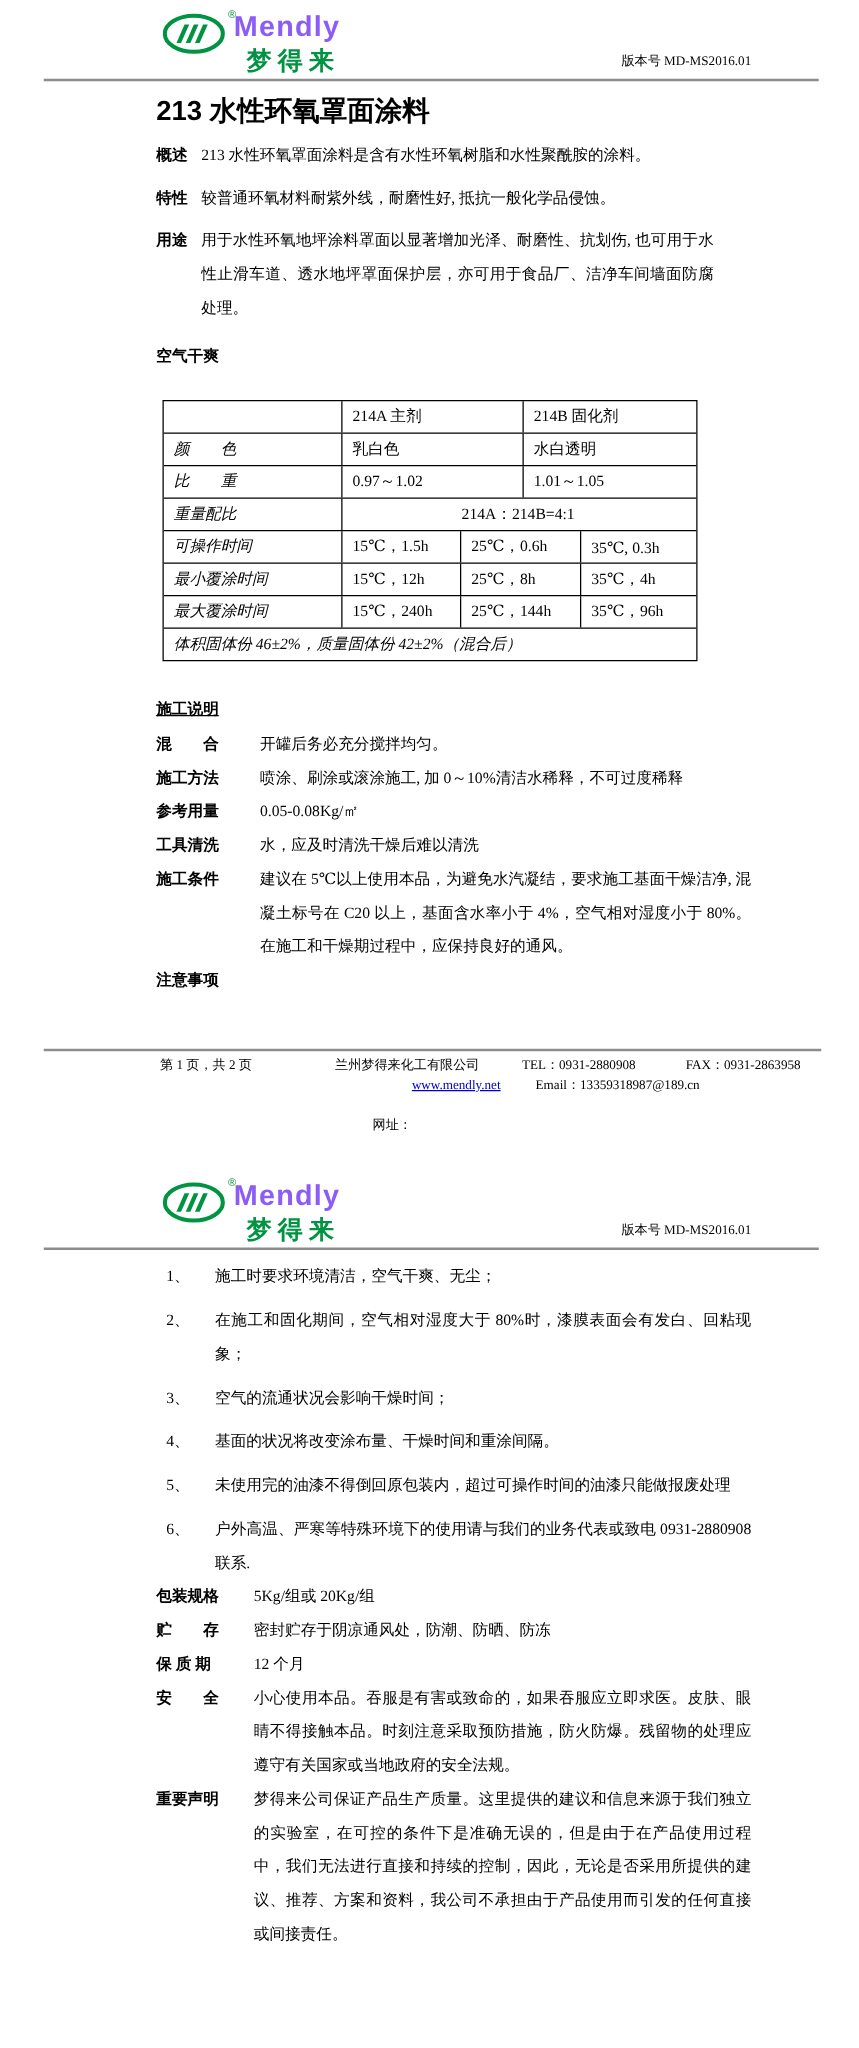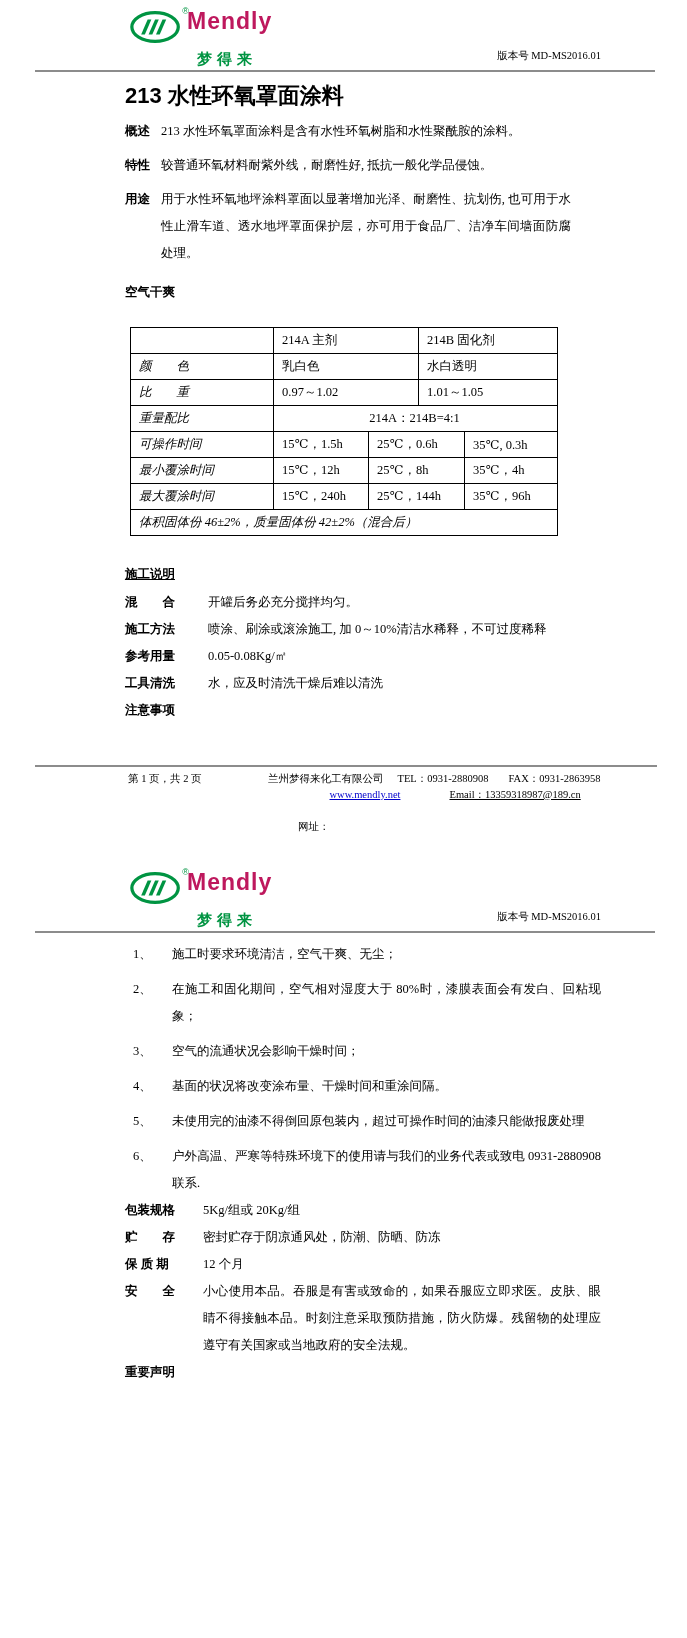--- a/index.html
+++ b/index.html
@@ -13,22 +13,22 @@
     font-size: 12.5px;
   }
   .page { position: relative; }
 
   
   .hdr { display: flex; justify-content: space-between; align-items: flex-end; padding: 10px 86px 3px 130px; }
   .logo { display: flex; align-items: flex-start; gap: 5px; }
   .emblem-wrap { position: relative; }
   .reg-mark { position: absolute; top: -4px; right: -7px; font-size: 9px; color: #009442; font-family: "Liberation Sans", sans-serif; }
   .logo-texts { display: flex; flex-direction: column; line-height: 1; }
-  .brand-en { font-family: "Liberation Sans", sans-serif; font-weight: bold; font-size: 23px; color: #be185d; letter-spacing: 1px; }
-  .brand-cn { font-family: "Liberation Sans", sans-serif; font-weight: bold; font-size: 15px; color: #009442; margin-top: 18px; letter-spacing: 5px; padding-left: 10px; }
+  .brand-en { font-family: "Liberation Sans", sans-serif; font-weight: bold; font-size: 23px; color: #8b5cf6; letter-spacing: 1px; }
+  .brand-cn { font-family: "Liberation Sans", sans-serif; font-weight: bold; font-size: 20px; color: #009442; margin-top: 6px; letter-spacing: 5px; padding-left: 10px; text-align: right; }
   .version { font-size: 10.5px; padding-bottom: 3px; }
   .hrule { height: 2px; background: #8c8c8c; margin: 1px 32px 0 35px; }
 
   
   .title { margin: 9px 86px 2px 125px; font-size: 22px; font-weight: bold; font-family: "Liberation Sans", sans-serif; }
   .sec { display: flex; margin: 7px 116px 0 125px; line-height: 27px; font-family: Liberation Serif, serif; }
   .sec-label { width: 36px; flex: none; font-weight: bold; }
   .sec-text { flex: 1; text-align: justify; }
   .h-bold { margin: 17px 0 0 125px; font-weight: bold; }
 
@@ -50,26 +50,26 @@
   .crow { display: flex; margin: 0 86px 0 125px; line-height: 27px; }
   .crow-label { width: 83px; flex: none; font-weight: bold; }
   .crow-text { flex: 1; text-align: justify; }
 
   
   .spacer-p1 { height: 46px; }
   .frule { height: 2px; background: #8c8c8c; margin: 0 30px 0 35px; }
   .footer { display: flex; margin: 4px 28px 0 128px; font-size: 10.5px; line-height: 16px; }
   .f-page { width: 140px; flex: none; }
   .f-block { flex: 1; }
-  .f-line1 { display: flex; }
+  .f-line1 { display: flex; gap: 20px; }
   .f-company { margin-right: 14px; }
   .f-tel { margin-right: 20px; }
   .f-line2 { display: flex; }
   .f-web { margin-left: 30px; margin-top: 32px; }
-  .f-email { margin-left: 49px; text-decoration: underline; }
+  .f-email { margin-left: 28px; }
   a.weblink { color: #0000cc; text-decoration: underline; }
 
   
   .p2-hdr { margin-top: 26px; }
   .note { display: flex; margin: 8px 86px 0 125px; line-height: 27px; }
   .note-num { width: 47px; flex: none; padding-left: 8px; }
   .note-text { flex: 1; text-align: justify; }
   .irow { display: flex; margin: 0 86px 0 125px; line-height: 27px; }
   .irow-label { width: 78px; flex: none; font-weight: bold; }
   .irow-text { flex: 1; text-align: justify; }
@@ -173,20 +173,24 @@
     <span class="crow-text">喷涂、刷涂或滚涂施工, 加 0～10%清洁水稀释，不可过度稀释</span>
   </div>
   <div class="crow">
     <span class="crow-label">参考用量</span>
     <span class="crow-text">0.05-0.08Kg/㎡</span>
   </div>
   <div class="crow">
     <span class="crow-label">工具清洗</span>
     <span class="crow-text">水，应及时清洗干燥后难以清洗</span>
   </div>
+  <div class="crow">
+    <span class="crow-label">施工条件</span>
+    <span class="crow-text">建议在 5℃以上使用本品，为避免水汽凝结，要求施工基面干燥洁净, 混凝土标号在 C20 以上，基面含水率小于 4%，空气相对湿度小于 80%。在施工和干燥期过程中，应保持良好的通风。</span>
+  </div>
 
   <div class="h-bold" style="margin-top:5px;">注意事项</div>
 
   <div class="spacer-p1"></div>
   <div class="frule"></div>
   <div class="footer">
     <span class="f-page">第 1 页，共 2 页</span>
     <span class="f-block">
       <span class="f-line1">
         <span class="f-company">兰州梦得来化工有限公司</span>
@@ -264,17 +268,18 @@
   <div class="irow">
     <span class="irow-label">保 质 期</span>
     <span class="irow-text">12 个月</span>
   </div>
   <div class="irow">
     <span class="irow-label">安　　全</span>
     <span class="irow-text">小心使用本品。吞服是有害或致命的，如果吞服应立即求医。皮肤、眼睛不得接触本品。时刻注意采取预防措施，防火防爆。残留物的处理应遵守有关国家或当地政府的安全法规。</span>
   </div>
   <div class="irow">
     <span class="irow-label">重要声明</span>
+    <span class="irow-text">梦得来公司保证产品生产质量。这里提供的建议和信息来源于我们独立的实验室，在可控的条件下是准确无误的，但是由于在产品使用过程中，我们无法进行直接和持续的控制，因此，无论是否采用所提供的建议、推荐、方案和资料，我公司不承担由于产品使用而引发的任何直接或间接责任。</span>
   </div>
 
   <div class="spacer-p2"></div>
 
 </div>
 
 </body></html>

